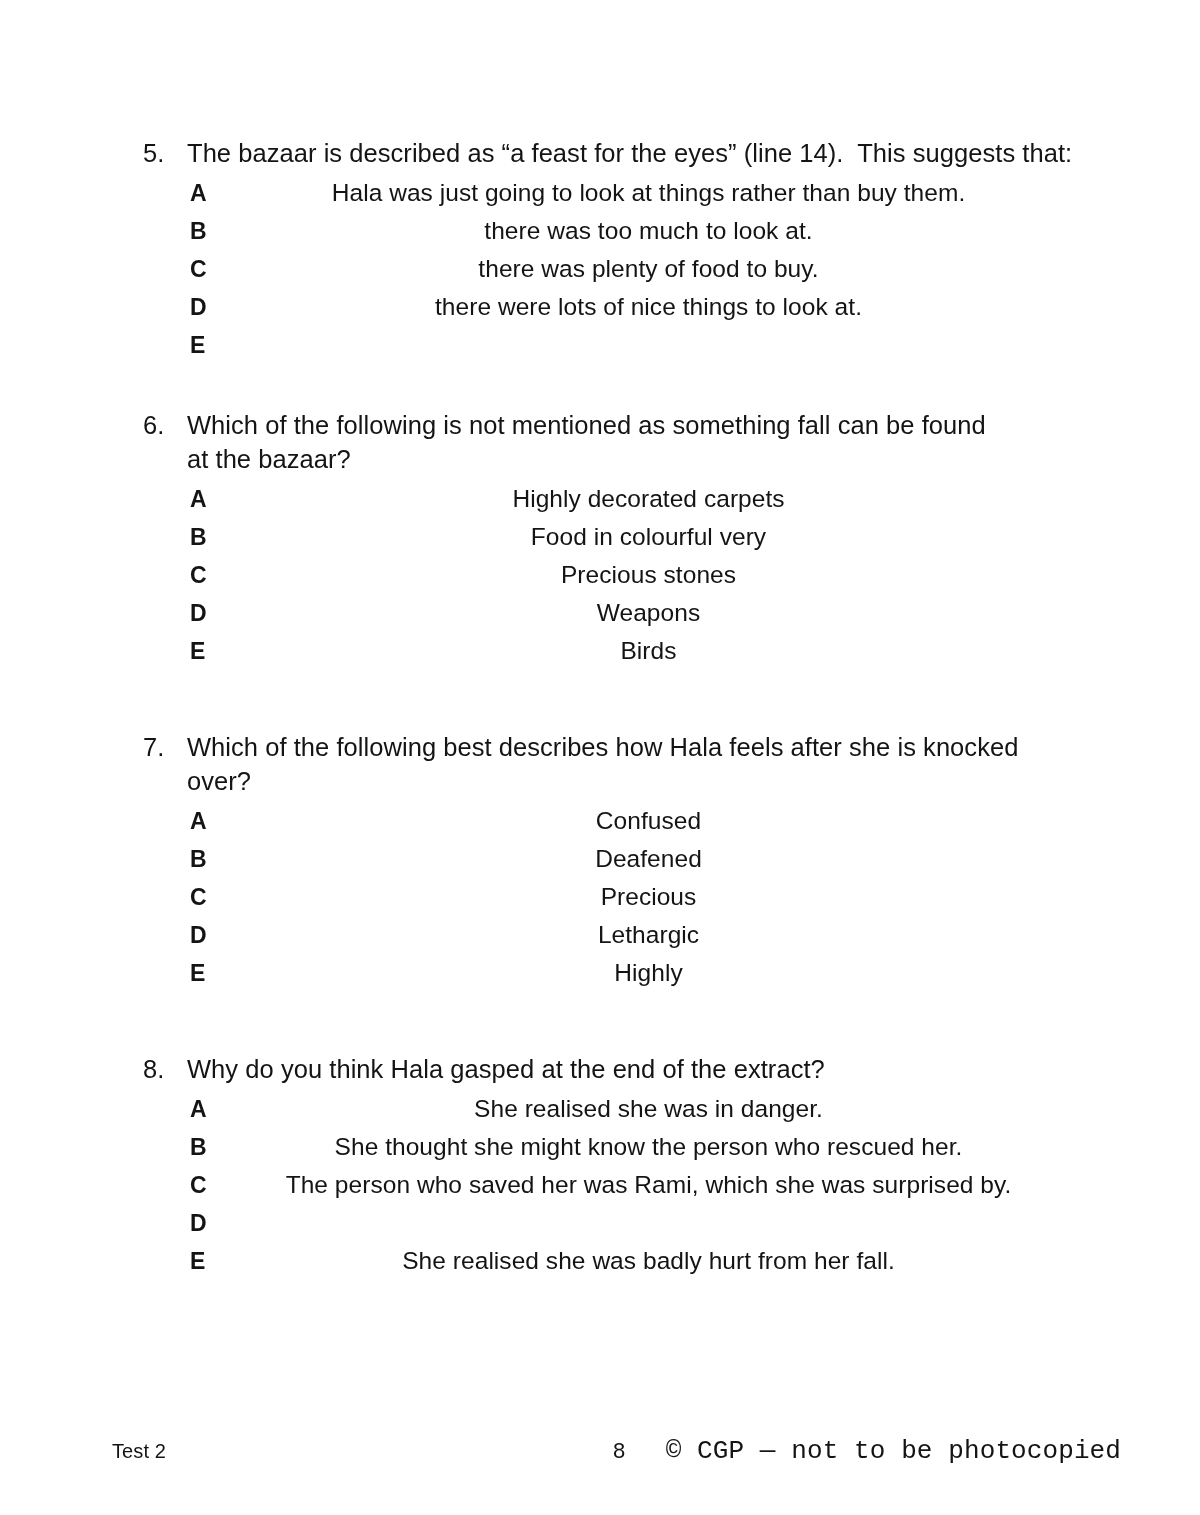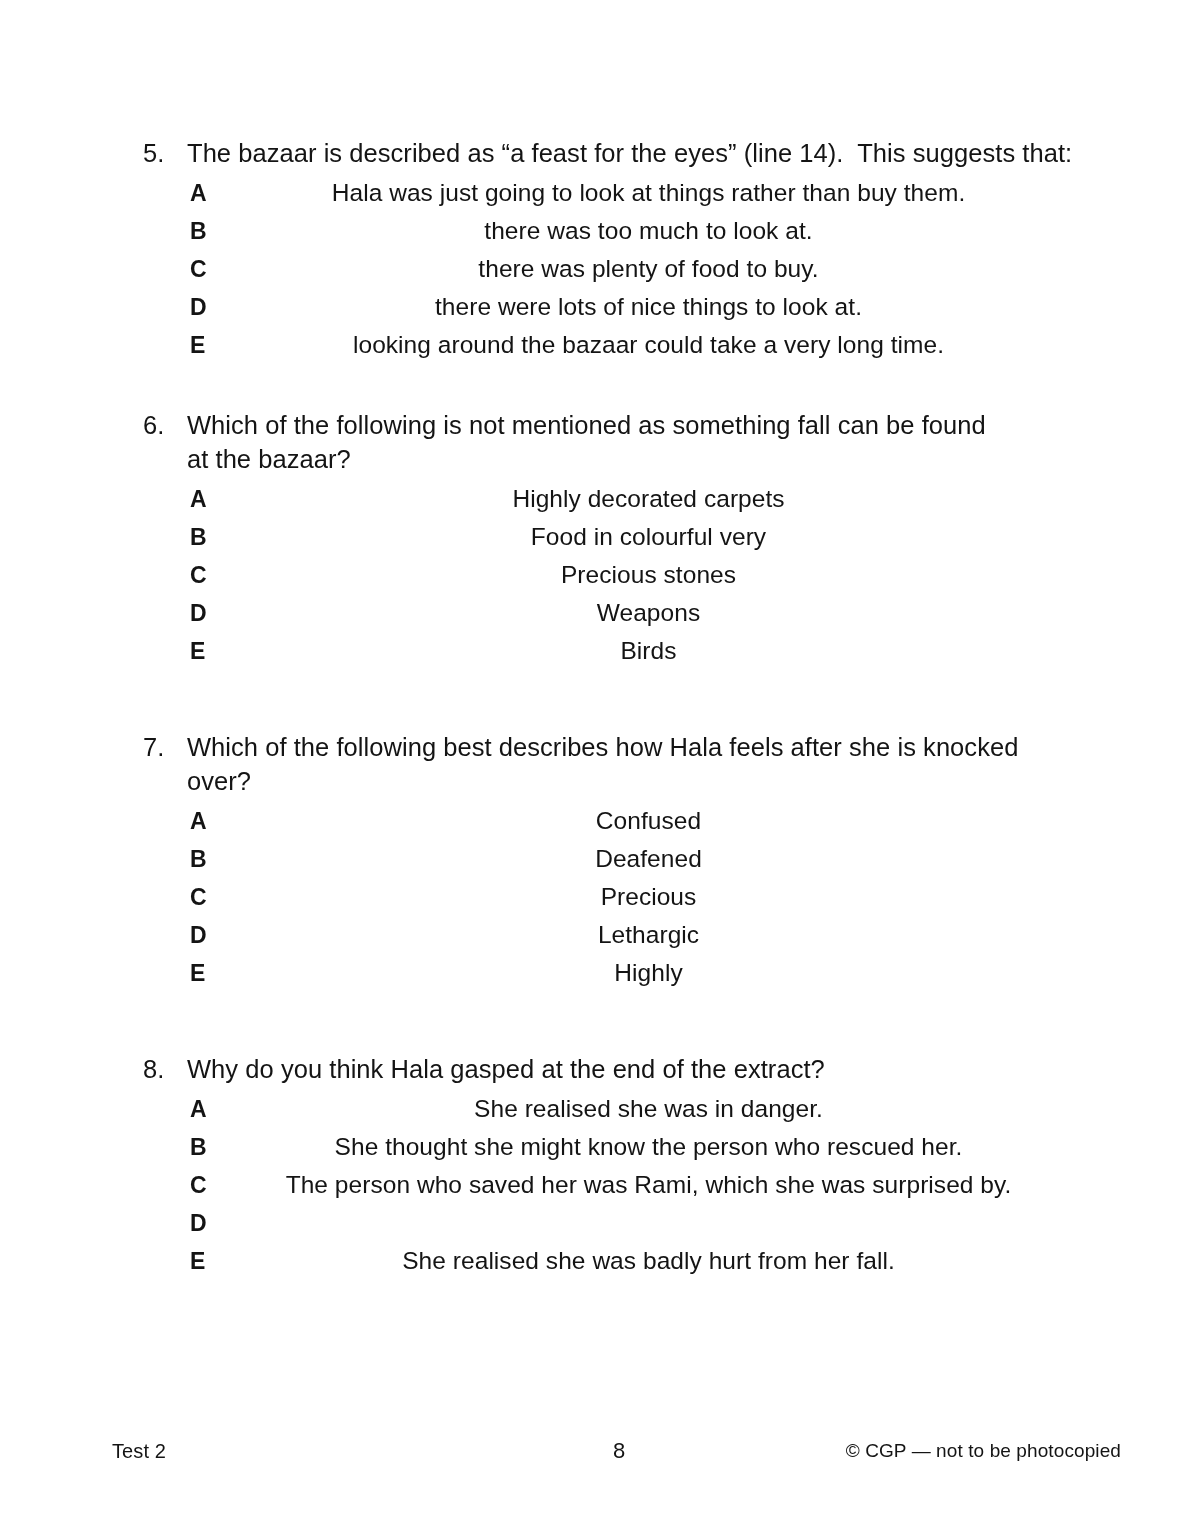--- a/index.html
+++ b/index.html
@@ -104,24 +104,25 @@
     top: 0;
     width: 1200px;
     text-align: center;
     font-size: 22px;
     line-height: 30px;
   }
   .footer-right {
     position: absolute;
     right: 98px;
     top: 0;
-    font-size: 19px;
+    font-size: 26px;
     line-height: 30px;
     letter-spacing: 0.1px;
     white-space: nowrap;
+    font-family: Liberation Mono, monospace;
   }
 </style>
 </head>
 <body>
 
 <div class="page">
 
   <div class="questions">
 
     <div class="question">
@@ -141,21 +142,20 @@
         <div class="option">
           <div class="opt-letter">C</div>
           <div class="opt-text">there was plenty of food to buy.</div>
         </div>
         <div class="option">
           <div class="opt-letter">D</div>
           <div class="opt-text">there were lots of nice things to look at.</div>
         </div>
         <div class="option">
           <div class="opt-letter">E</div>
-          <div class="opt-text">looking around the bazaar could take a very long time.</div>
         </div>
       </div>
     </div>
 
     <div class="question gap-small">
       <div class="stem">
         <div class="q-number">6.</div>
         <div class="q-text">Which of the following is not mentioned as something fall can be found
 at the bazaar?</div>
       </div>

